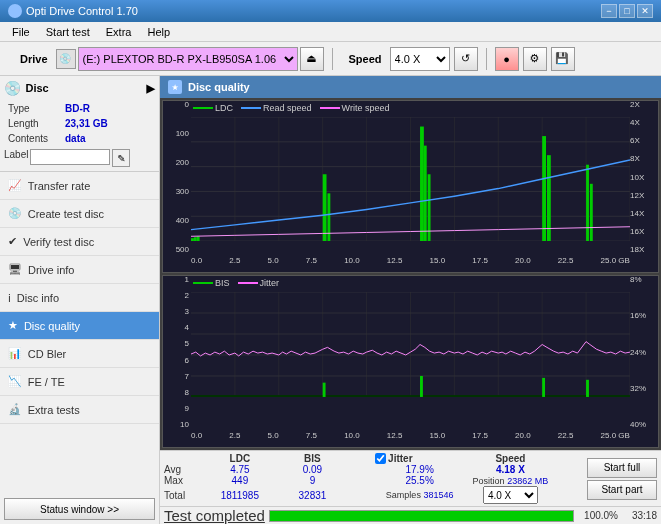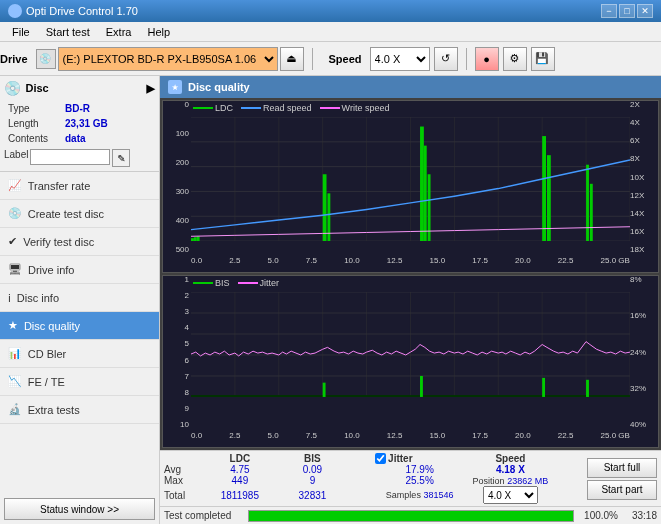--- a/index.html
+++ b/index.html
@@ -9,23 +9,23 @@
     .title-bar { background: linear-gradient(to bottom, #4a90d9, #2c6fad); height: 22px; display: flex; align-items: center; justify-content: space-between; padding: 0 8px; color: white; font-size: 11px; }
     .title-bar-title { display: flex; align-items: center; gap: 4px; }
     .title-bar-controls { display: flex; gap: 2px; }
     .title-bar-btn { width: 16px; height: 14px; border: 1px solid rgba(255,255,255,0.4); background: rgba(255,255,255,0.2); color: white; font-size: 9px; display: flex; align-items: center; justify-content: center; cursor: pointer; }
     
     
     .menu-bar { background: #f0f0f0; height: 20px; display: flex; align-items: center; padding: 0 4px; border-bottom: 1px solid #ccc; }
     .menu-item { padding: 2px 8px; cursor: pointer; font-size: 11px; }
     
     
-    .toolbar { background: #f0f0f0; height: 34px; display: flex; align-items: center; padding: 2px 0; border-bottom: 1px solid #ccc; gap: 4px; }
+    .toolbar { background: #f0f0f0; height: 34px; display: flex; align-items: center; padding: 2px 20px; border-bottom: 1px solid #ccc; gap: 4px; }
     .toolbar-label { font-size: 11px; font-weight: bold; margin-right: 4px; }
-    .toolbar-drive-select { height: 24px; font-size: 11px; width: 220px; border: 1px solid #999; background: #fdba74; }
+    .toolbar-drive-select { height: 24px; font-size: 11px; width: 220px; border: 1px solid #999; background: #f0abfc; }
     .toolbar-btn { height: 24px; width: 24px; border: 1px solid #999; background: linear-gradient(to bottom, #fff, #e0e0e0); cursor: pointer; display: flex; align-items: center; justify-content: center; }
     .toolbar-speed-label { font-size: 11px; font-weight: bold; margin-left: 8px; margin-right: 4px; }
     .toolbar-speed-select { height: 24px; font-size: 11px; width: 60px; border: 1px solid #999; background: white; }
     .toolbar-sep { width: 1px; height: 22px; background: #aaa; margin: 0 4px; }
     
     
     .main-layout { display: flex; height: calc(524px - 22px - 20px - 34px); }
     
     
     .sidebar { width: 160px; background: #f0f0f0; border-right: 1px solid #ccc; display: flex; flex-direction: column; }
@@ -82,21 +82,21 @@
     
     .stats-panel { background: #f0f0f0; border-top: 1px solid #ccc; padding: 2px 4px; }
     .stat-btn { height: 20px; width: 70px; border: 1px solid #999; background: linear-gradient(to bottom, #fff, #e0e0e0); cursor: pointer; font-size: 10px; }
     
     
     .progress-row { background: #f0f0f0; height: 18px; display: flex; align-items: center; padding: 0 4px; gap: 4px; border-top: 1px solid #ccc; }
     .progress-bar-outer { flex: 1; height: 12px; border: 1px solid #999; background: #fff; }
     .progress-bar-inner { height: 100%; background: #00cc00; }
     .progress-text { font-size: 10px; color: #333; min-width: 40px; text-align: right; }
     .progress-time { font-size: 10px; color: #333; min-width: 35px; text-align: right; }
-    .status-text { font-size: 10px; color: #333; min-width: 80px; }
+    .status-text { font-size: 15px; color: #333; min-width: 80px; text-decoration: underline; }
     
     
     .checkbox-container { display: flex; align-items: center; gap: 2px; }
     .checkbox-container input { width: 11px; height: 11px; }
     .checkbox-container label { font-size: 10px; color: #333; }
   </style>
 </head>
 <body>
 
 <div class="title-bar">

